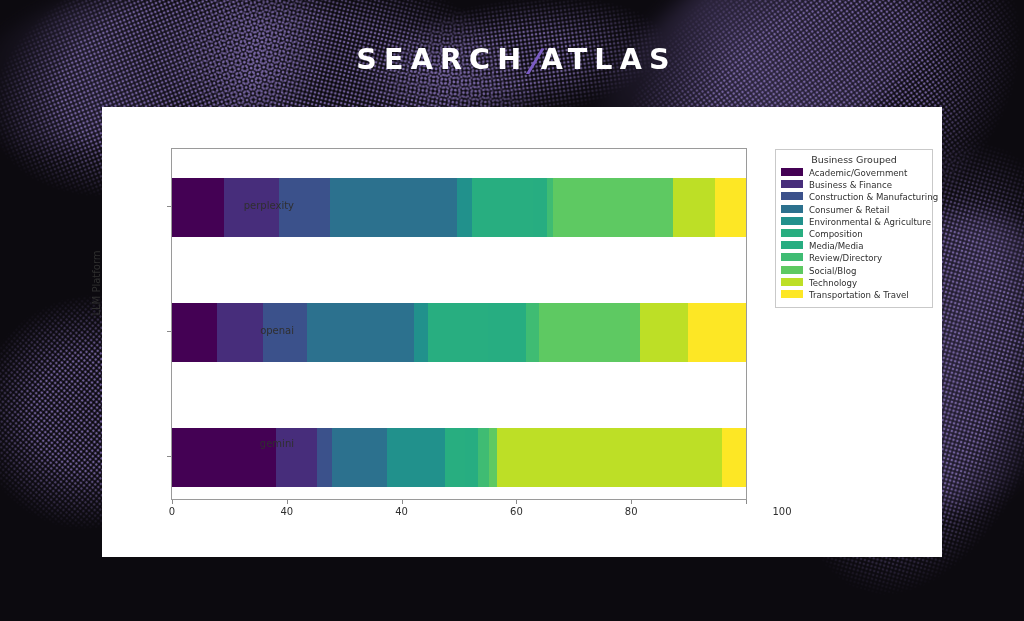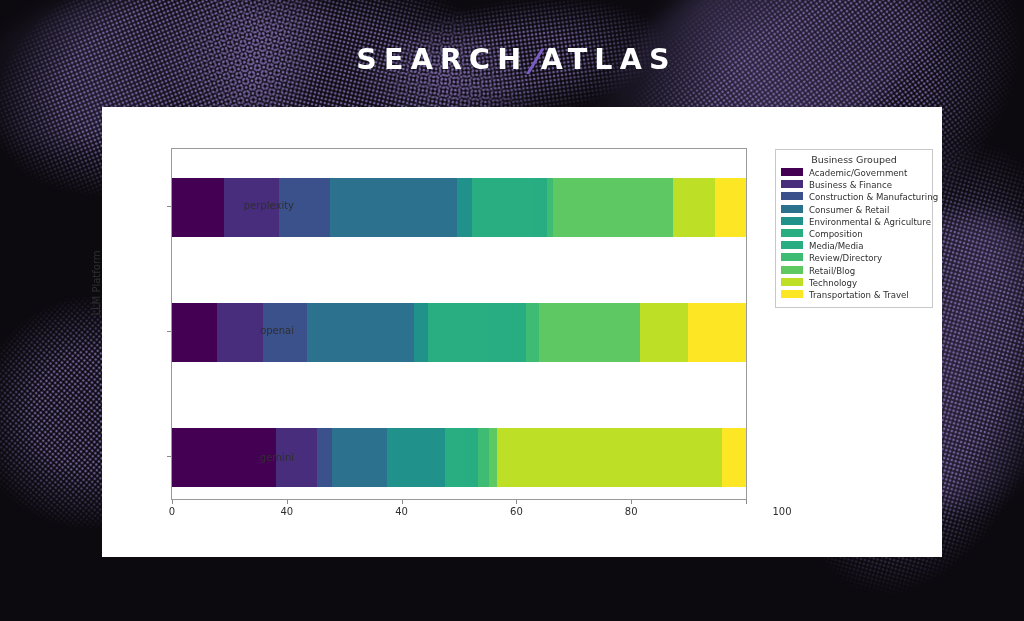--- a/index.html
+++ b/index.html
@@ -196,38 +196,38 @@
           <div class="leg-item">
             <span class="leg-swatch" style="background: rgb(39, 173, 129);"></span>
             <span class="leg-label">Media/Media</span>
           </div>
           <div class="leg-item">
             <span class="leg-swatch" style="background: rgb(63, 188, 115);"></span>
             <span class="leg-label">Review/Directory</span>
           </div>
           <div class="leg-item">
             <span class="leg-swatch" style="background: rgb(94, 201, 98);"></span>
-            <span class="leg-label">Retail/Blog</span>
+            <span class="leg-label">Social/Blog</span>
           </div>
           <div class="leg-item">
             <span class="leg-swatch" style="background: rgb(189, 223, 38);"></span>
             <span class="leg-label">Technology</span>
           </div>
           <div class="leg-item">
             <span class="leg-swatch" style="background: rgb(253, 231, 37);"></span>
             <span class="leg-label">Transportation &amp; Travel</span>
           </div>
         </div>
     </div>
 
   <div class="ytick" style="top: 93px;">perplexity</div>
       <div class="ytickmark" style="left: 65px; top: 99px;"></div>
       <div class="ytick" style="top: 218px;">openai</div>
       <div class="ytickmark" style="left: 65px; top: 224px;"></div>
-      <div class="ytick" style="top: 345px;">gemini</div>
+      <div class="ytick" style="top: 331px;">gemini</div>
       <div class="ytickmark" style="left: 65px; top: 349px;"></div>
       <div class="xtick" style="left: 70px;">0</div>
       <div class="xtickmark" style="left: 70px;"></div>
       <div class="xtick" style="left: 184.8px;">40</div>
       <div class="xtickmark" style="left: 184.8px;"></div>
       <div class="xtick" style="left: 299.6px;">40</div>
       <div class="xtickmark" style="left: 299.6px;"></div>
       <div class="xtick" style="left: 414.4px;">60</div>
       <div class="xtickmark" style="left: 414.4px;"></div>
       <div class="xtick" style="left: 529.2px;">80</div>

